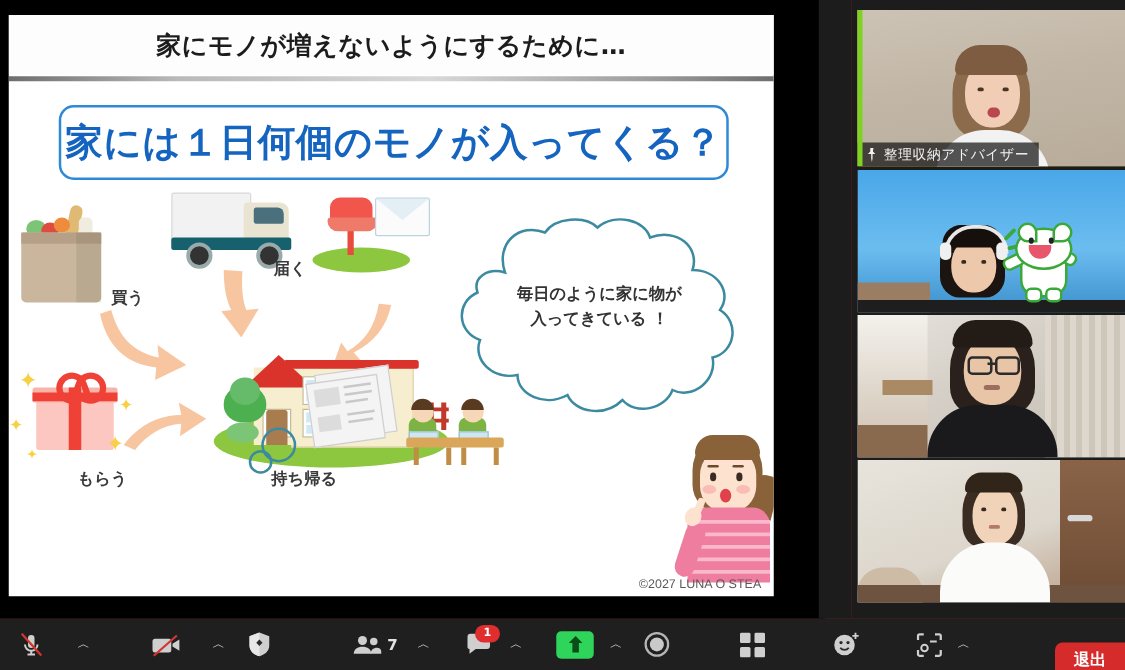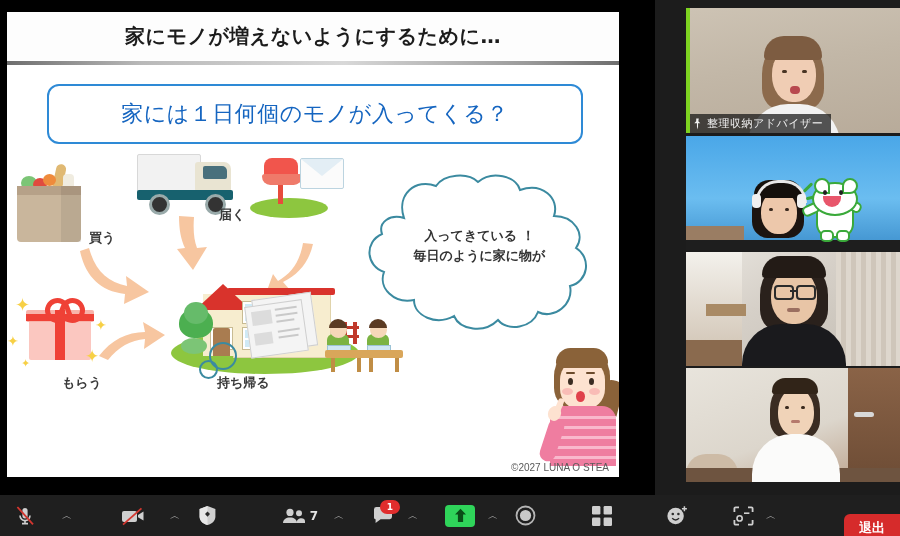--- a/index.html
+++ b/index.html
@@ -26,21 +26,21 @@
   .title-rule{
     position:absolute;left:0;top:49px;width:100%;height:4px;
     background:linear-gradient(to right,#6e6e6e 0%,#b9b9b9 22%,#d8d8d8 55%,#9a9a9a 85%,#6e6e6e 100%);
   }
   .question-box{
     position:absolute;left:40px;top:72px;width:532px;height:56px;
     border:2px solid #2e8ad6;border-radius:12px;background:#fff;
     display:flex;align-items:center;justify-content:center;
   }
   .question-text{
-    font-size:22px;font-weight:normal;color:#1565c0;letter-spacing:.5px;white-space:nowrap;
+    font-size:30px;font-weight:bold;color:#1565c0;letter-spacing:.5px;white-space:nowrap;
   }
 
   .diagram{position:absolute;left:0;top:132px;width:612px;height:333px;}
 
   .lbl{position:absolute;font-size:13px;font-weight:bold;color:#3a3a3a;white-space:nowrap;}
 
   
   .house{position:absolute;left:178px;top:128px;width:160px;height:96px;}
   .house-ground{
     position:absolute;left:-14px;top:60px;width:188px;height:42px;
@@ -391,22 +391,22 @@
 
         <div class="bubble">
           <svg width="255" height="172" viewBox="0 0 255 172" fill="none" stroke="#3b8aa0" stroke-width="2">
             <path d="M52,46 C44,22 64,6 84,14 C92,2 116,0 126,10 C140,-2 164,4 168,18
                      C190,10 208,26 202,44 C222,44 234,62 224,76 C240,86 236,110 218,114
                      C222,132 202,148 186,140 C180,156 156,160 146,148 C132,162 108,158 102,144
                      C84,154 62,144 62,128 C42,132 26,116 32,100 C14,94 12,70 30,62
                      C26,50 38,42 52,46 Z"></path>
           </svg>
           <div class="bubble-text">
+            <div>毎日のように家に物が</div>
             <div>入ってきている ！</div>
-            <div>毎日のように家に物が</div>
           </div>
         </div>
         <div class="dot1"></div>
         <div class="dot2"></div>
 
         <div class="woman">
           <div class="w-hair-back"></div>
           <div class="w-pony"></div>
           <div class="w-face"></div>
           <div class="w-fringe"></div>

